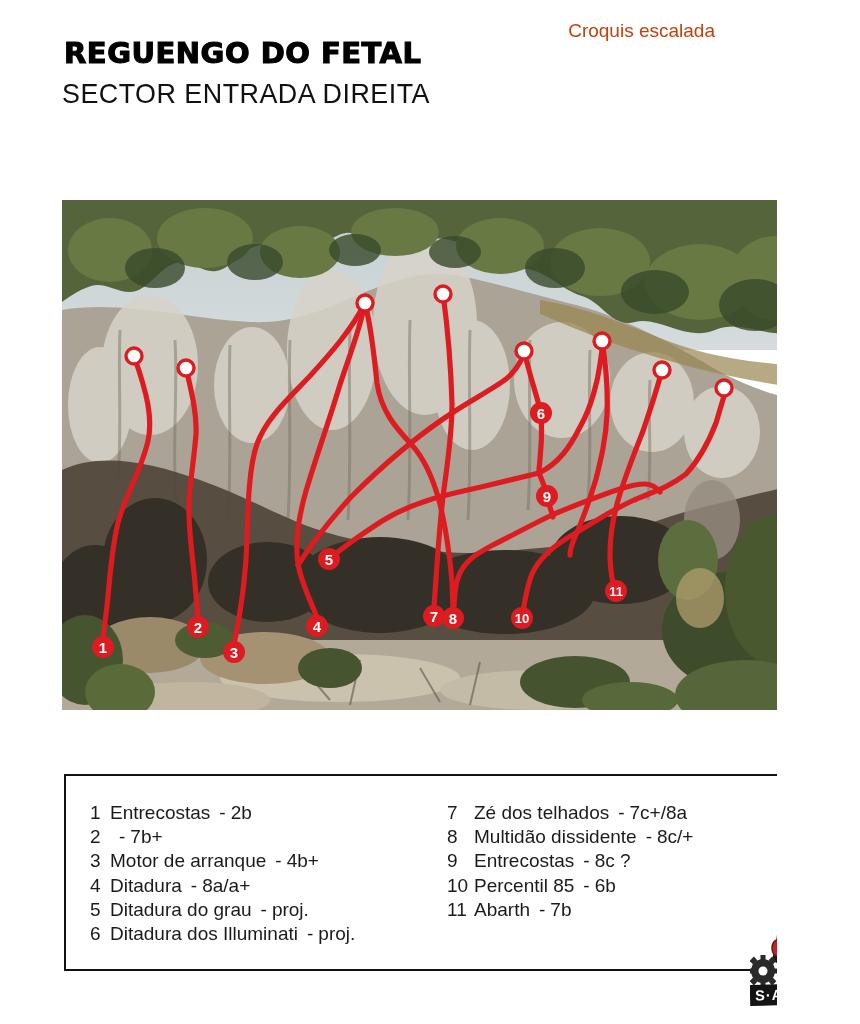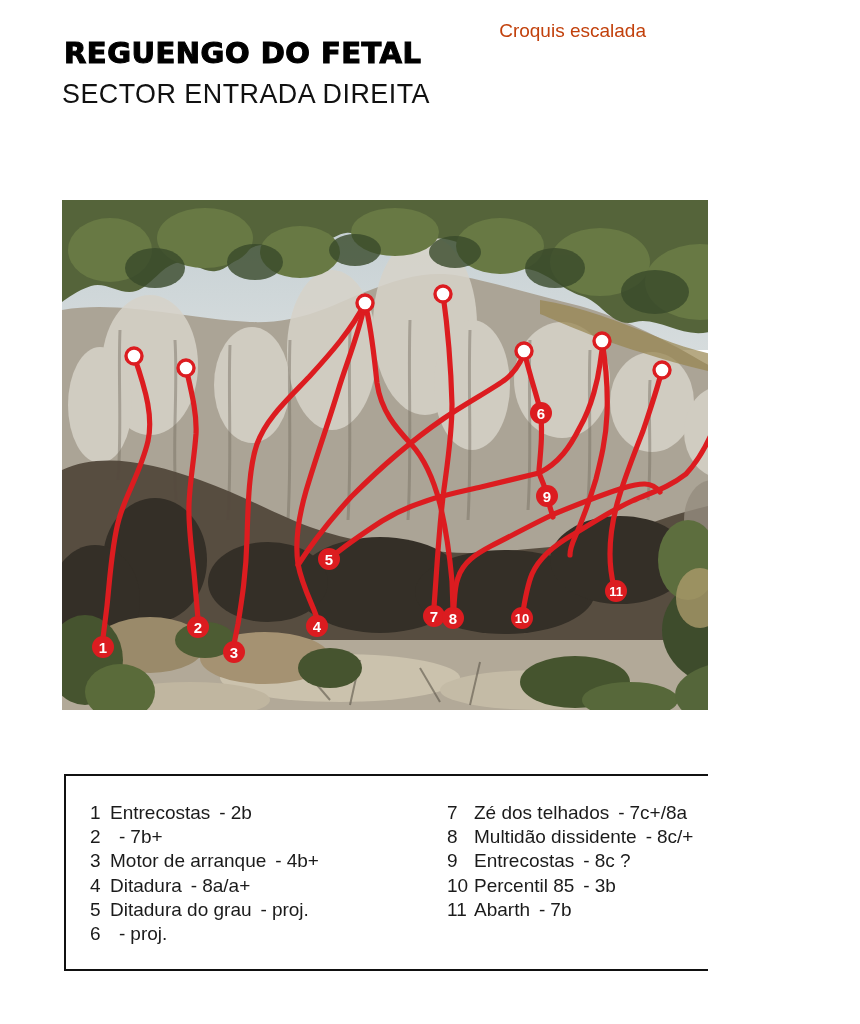--- a/index.html
+++ b/index.html
@@ -1,16 +1,16 @@
 <!DOCTYPE html>
 <html><head>
 <meta charset="utf-8">
 <style>
   html,body{margin:0;padding:0;background:#ffffff;}
-  .page{position:relative;width:708px;height:1024px;background:#fff;overflow:hidden;
+  .page{position:relative;width:777px;height:1024px;background:#fff;overflow:hidden;
         font-family:"Liberation Sans",sans-serif;}
   .title{position:absolute;left:64px;top:36px;font-family:"DejaVu Sans",sans-serif;
          font-size:29px;font-weight:800;color:#000;letter-spacing:.5px;
          -webkit-text-stroke:1.1px #000;}
   .subtitle{position:absolute;left:62px;top:78px;font-size:28px;font-weight:400;color:#111;
             letter-spacing:.5px;transform:scaleX(.96);transform-origin:left top;}
   .watermark{position:absolute;right:62px;top:20px;font-size:19px;color:#c2410c;}
   .photo{position:absolute;left:62px;top:200px;width:738px;height:510px;}
   .photo svg{display:block;width:100%;height:100%;}
   .legend-box{position:absolute;left:64px;top:774px;width:732px;height:197px;
@@ -220,20 +220,21 @@
           <span class="grade">8a/a+</span>
         </div>
         <div class="legend-row">
           <span class="num">5</span>
           <span class="name">Ditadura do grau</span>
           <span class="sep">-</span>
           <span class="grade">proj.</span>
         </div>
         <div class="legend-row">
           <span class="num">6</span>
+          <span class="name">Ditadura dos Illuminati</span>
           <span class="sep">-</span>
           <span class="grade">proj.</span>
         </div>
       </div>
     <div class="legend-col right" id="legend-right">
         <div class="legend-row">
           <span class="num">7</span>
           <span class="name">Zé dos telhados</span>
           <span class="sep">-</span>
           <span class="grade">7c+/8a</span>
@@ -247,21 +248,21 @@
         <div class="legend-row">
           <span class="num">9</span>
           <span class="name">Entrecostas</span>
           <span class="sep">-</span>
           <span class="grade">8c ?</span>
         </div>
         <div class="legend-row">
           <span class="num">10</span>
           <span class="name">Percentil 85</span>
           <span class="sep">-</span>
-          <span class="grade">3b</span>
+          <span class="grade">6b</span>
         </div>
         <div class="legend-row">
           <span class="num">11</span>
           <span class="name">Abarth</span>
           <span class="sep">-</span>
           <span class="grade">7b</span>
         </div>
       </div>
   </div>
 

